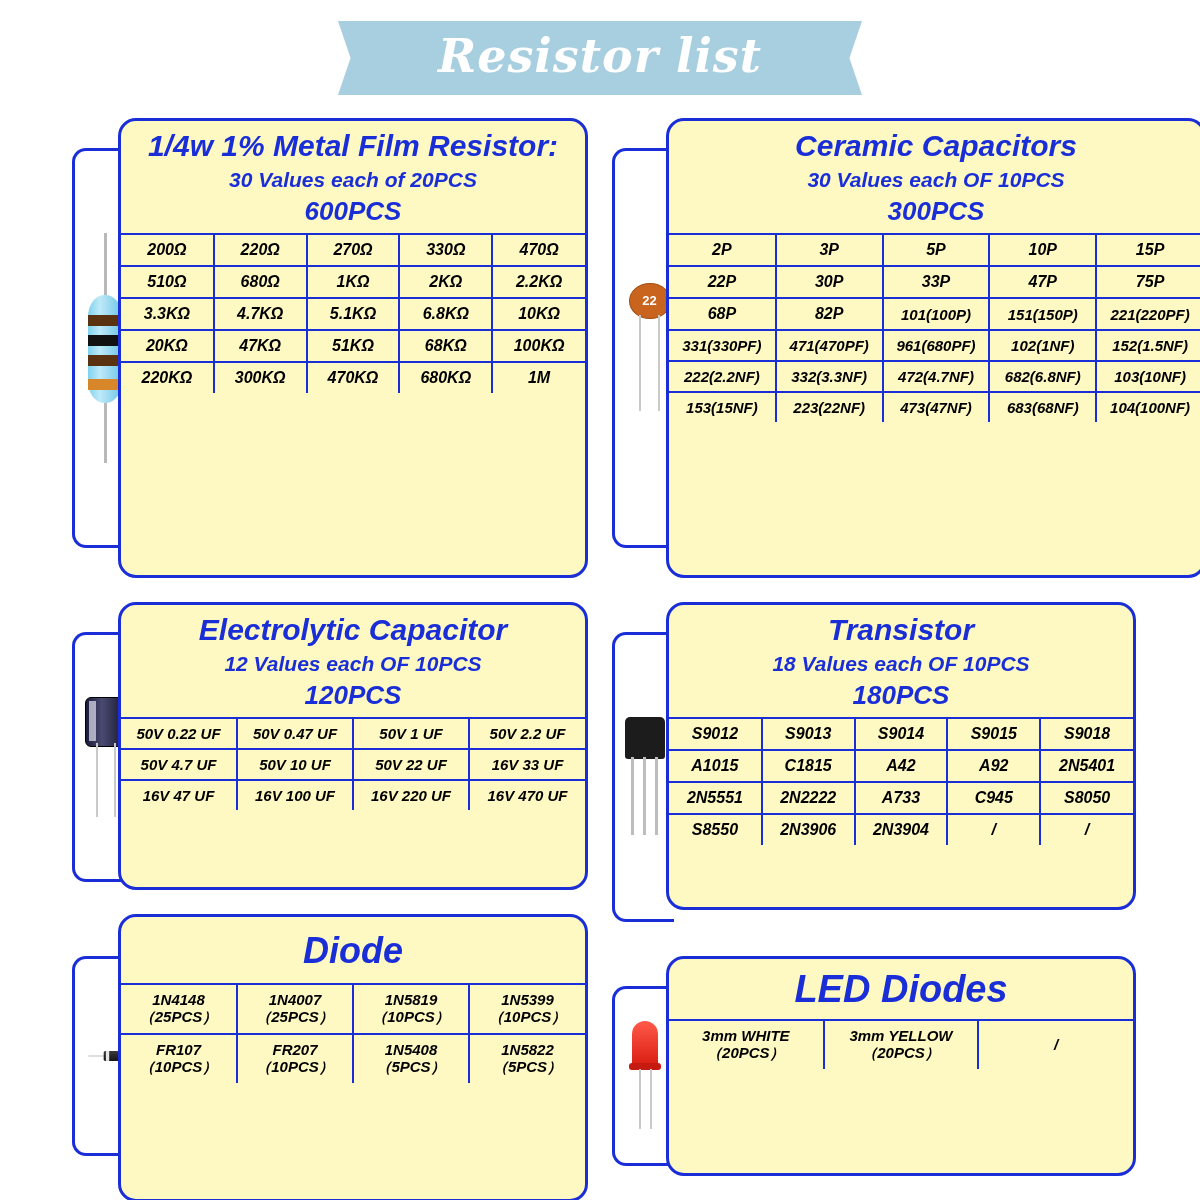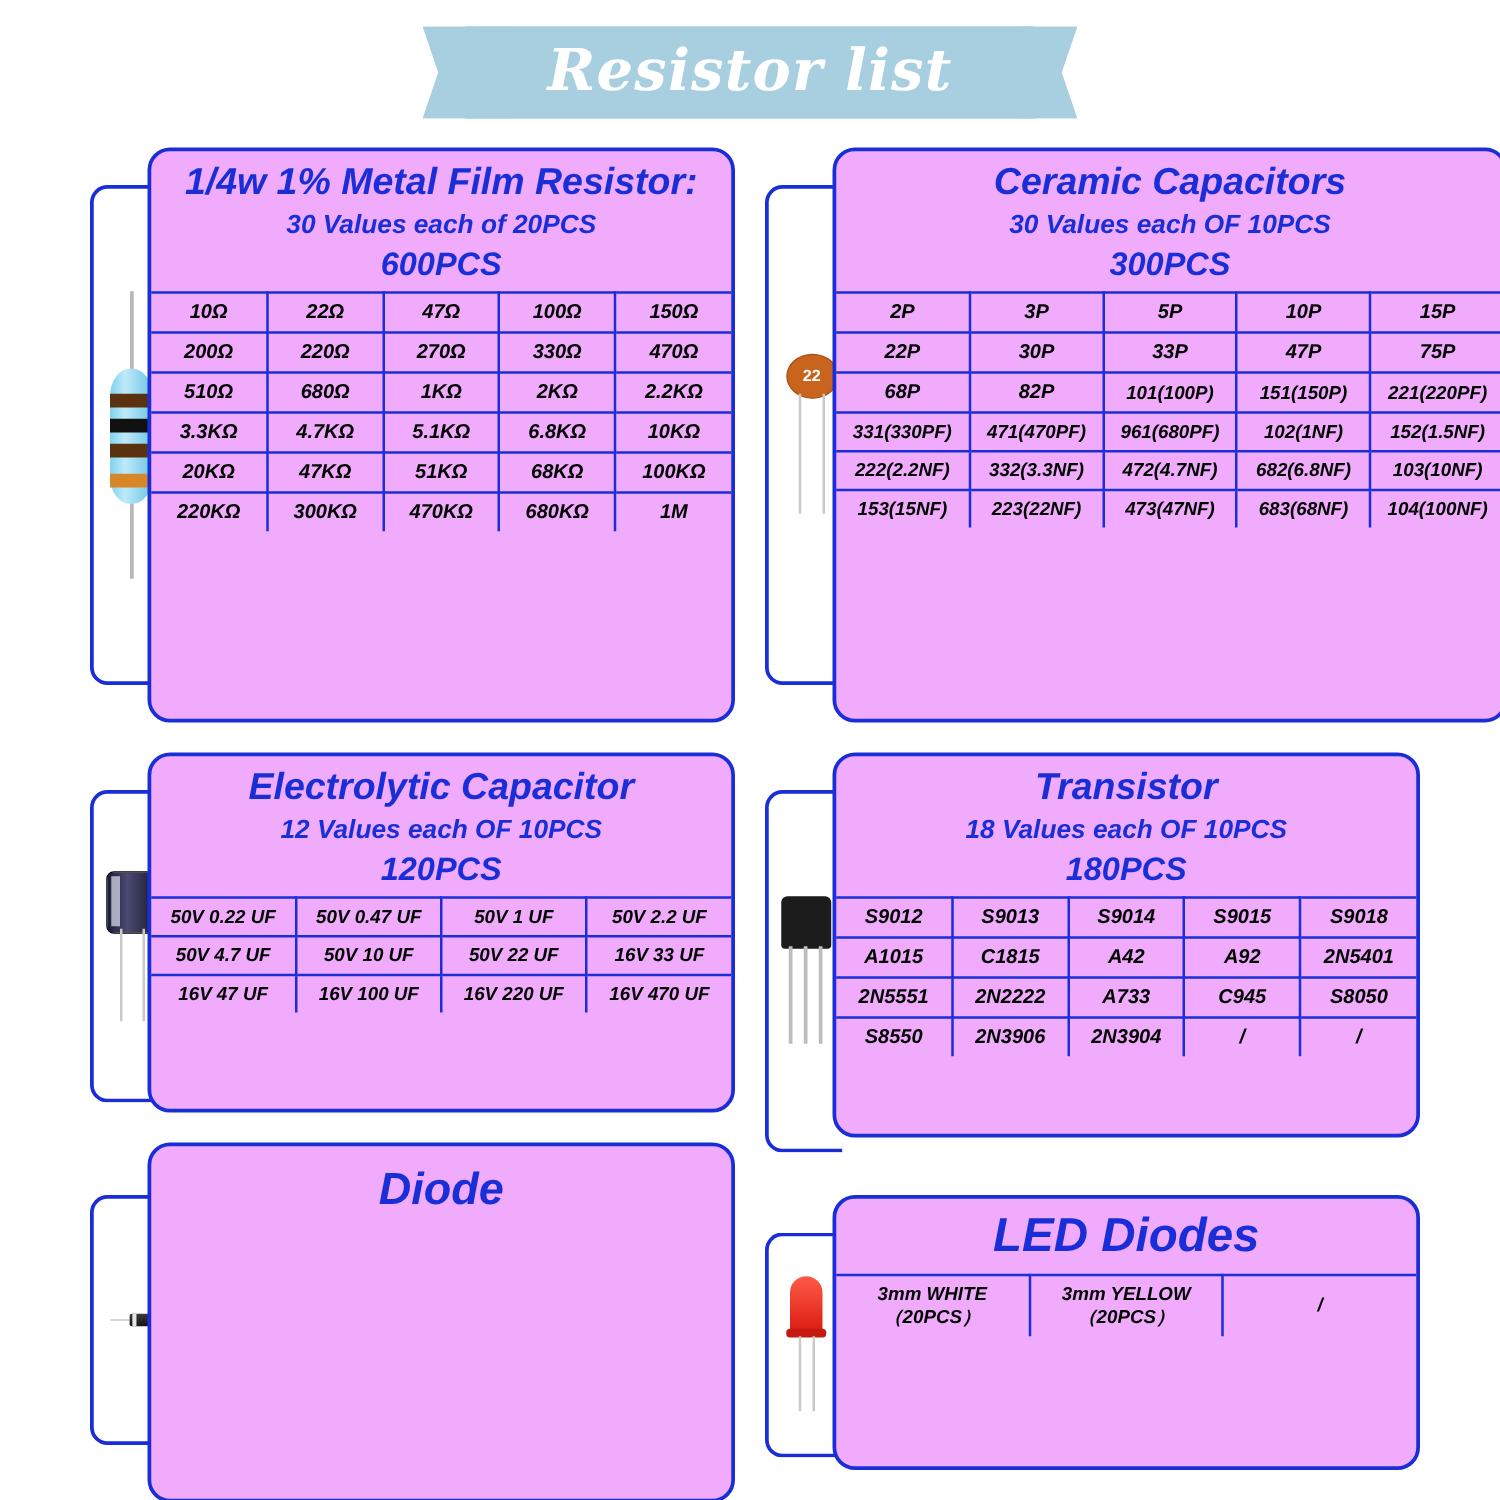--- a/index.html
+++ b/index.html
@@ -34,21 +34,21 @@
   .ribbon:before{left:-30px;clip-path:polygon(0 0,100% 0,100% 100%,0 100%,30% 50%);}
   .ribbon:after{right:-30px;clip-path:polygon(0 0,100% 0,70% 50%,100% 100%,0 100%);}
   .ribbon span{position:relative;z-index:3;}
 
   
   .card{
     position:absolute;
     border:3px solid #1a2ed8;
     border-radius:18px;
     box-sizing:border-box;
-    background:#f0abfc;
+    background:#fef9c3;
   }
   .card .hdr{
     text-align:center;
     color:#1a2ed8;
     font-style:italic;
     font-weight:bold;
     font-family:"Liberation Sans", sans-serif;
   }
   .title{font-size:30px;line-height:1.1;padding-top:8px;}
   .sub{font-size:21px;padding-top:6px;font-weight:bold;}
@@ -178,27 +178,20 @@
     <div class="band b3"></div>
       <div class="band b4"></div>
   </div>
 </div>
 <div class="card" style="left:118px;top:118px;width:470px;height:460px;">
   <div class="hdr title">1/4w 1% Metal Film Resistor:</div>
   <div class="hdr sub">30 Values each of 20PCS</div>
   <div class="hdr count">600PCS</div>
   <table class="grid outerless">
     <tbody>
-        <tr>
-          <td>10Ω</td>
-          <td>22Ω</td>
-          <td>47Ω</td>
-          <td>100Ω</td>
-          <td>150Ω</td>
-        </tr>
     <tr>
           <td>200Ω</td>
           <td>220Ω</td>
           <td>270Ω</td>
           <td>330Ω</td>
           <td>470Ω</td>
         </tr>
     <tr>
           <td>510Ω</td>
           <td>680Ω</td>
@@ -375,20 +368,44 @@
 <div class="imgbox" style="left:72px;top:956px;width:62px;height:200px;">
   <div class="diode" style="transform:scale(.55);">
     <div class="l l1"></div>
       <div class="body"></div>
       <div class="mark"></div>
       <div class="l l2"></div>
   </div>
 </div>
 <div class="card" style="left:118px;top:914px;width:470px;height:288px;">
   <div class="hdr title" style="font-size:36px;padding-top:14px;padding-bottom:12px;">Diode</div>
+  <table class="grid outerless">
+    <tbody>
+        <tr>
+          <td class="small" style="white-space:pre-line">1N4148
+（25PCS）</td>
+          <td class="small" style="white-space:pre-line">1N4007
+（25PCS）</td>
+          <td class="small" style="white-space:pre-line">1N5819
+（10PCS）</td>
+          <td class="small" style="white-space:pre-line">1N5399
+（10PCS）</td>
+        </tr>
+    <tr>
+          <td class="small" style="white-space:pre-line">FR107
+（10PCS）</td>
+          <td class="small" style="white-space:pre-line">FR207
+（10PCS）</td>
+          <td class="small" style="white-space:pre-line">1N5408
+（5PCS）</td>
+          <td class="small" style="white-space:pre-line">1N5822
+（5PCS）</td>
+        </tr>
+  </tbody>
+    </table>
 </div>
 
 <div class="imgbox" style="left:612px;top:986px;width:62px;height:180px;">
   <div class="led">
     <div class="dome"></div>
       <div class="rim"></div>
     <div class="l l1"></div>
       <div class="l l2"></div>
   </div>
 </div>

